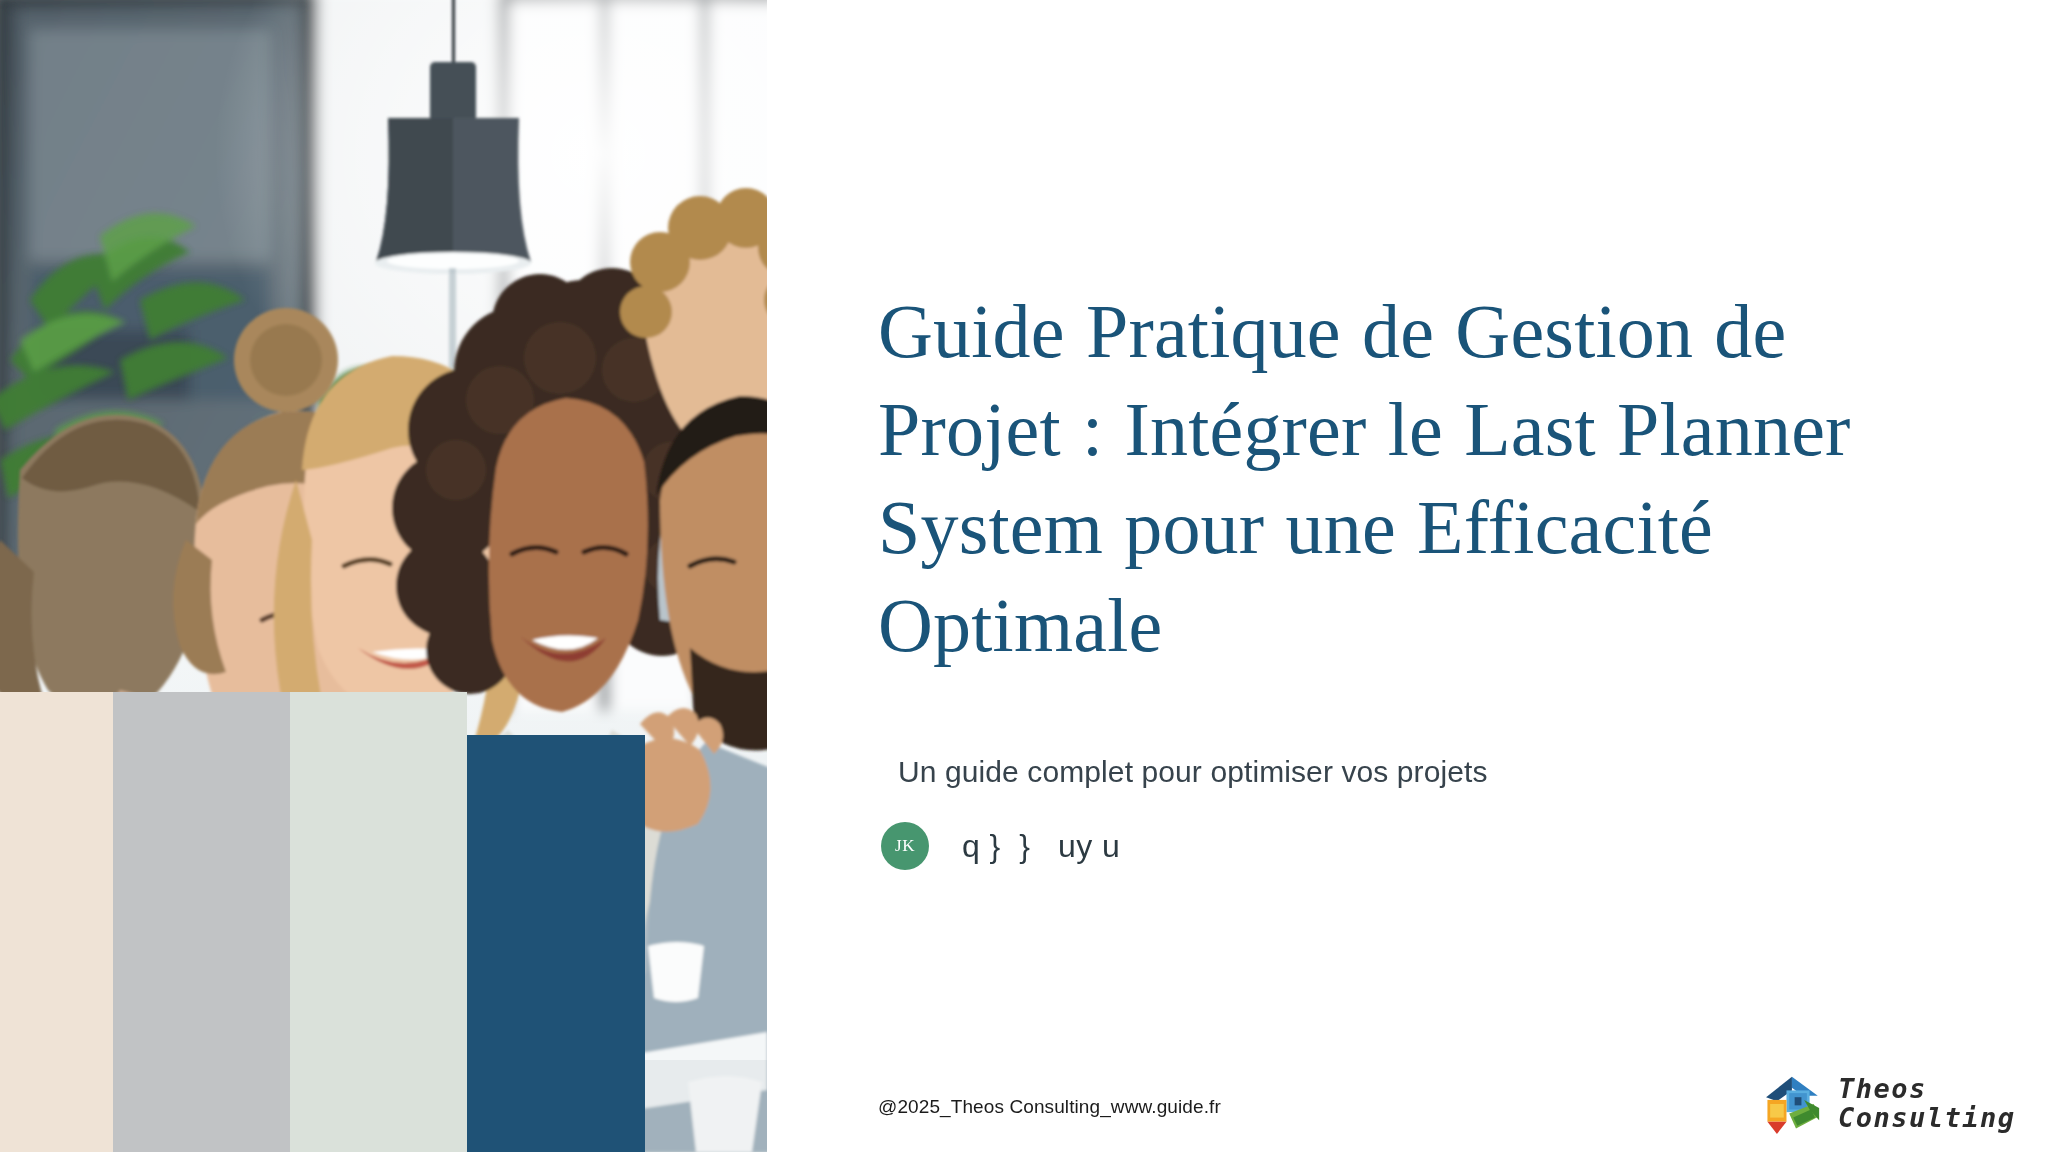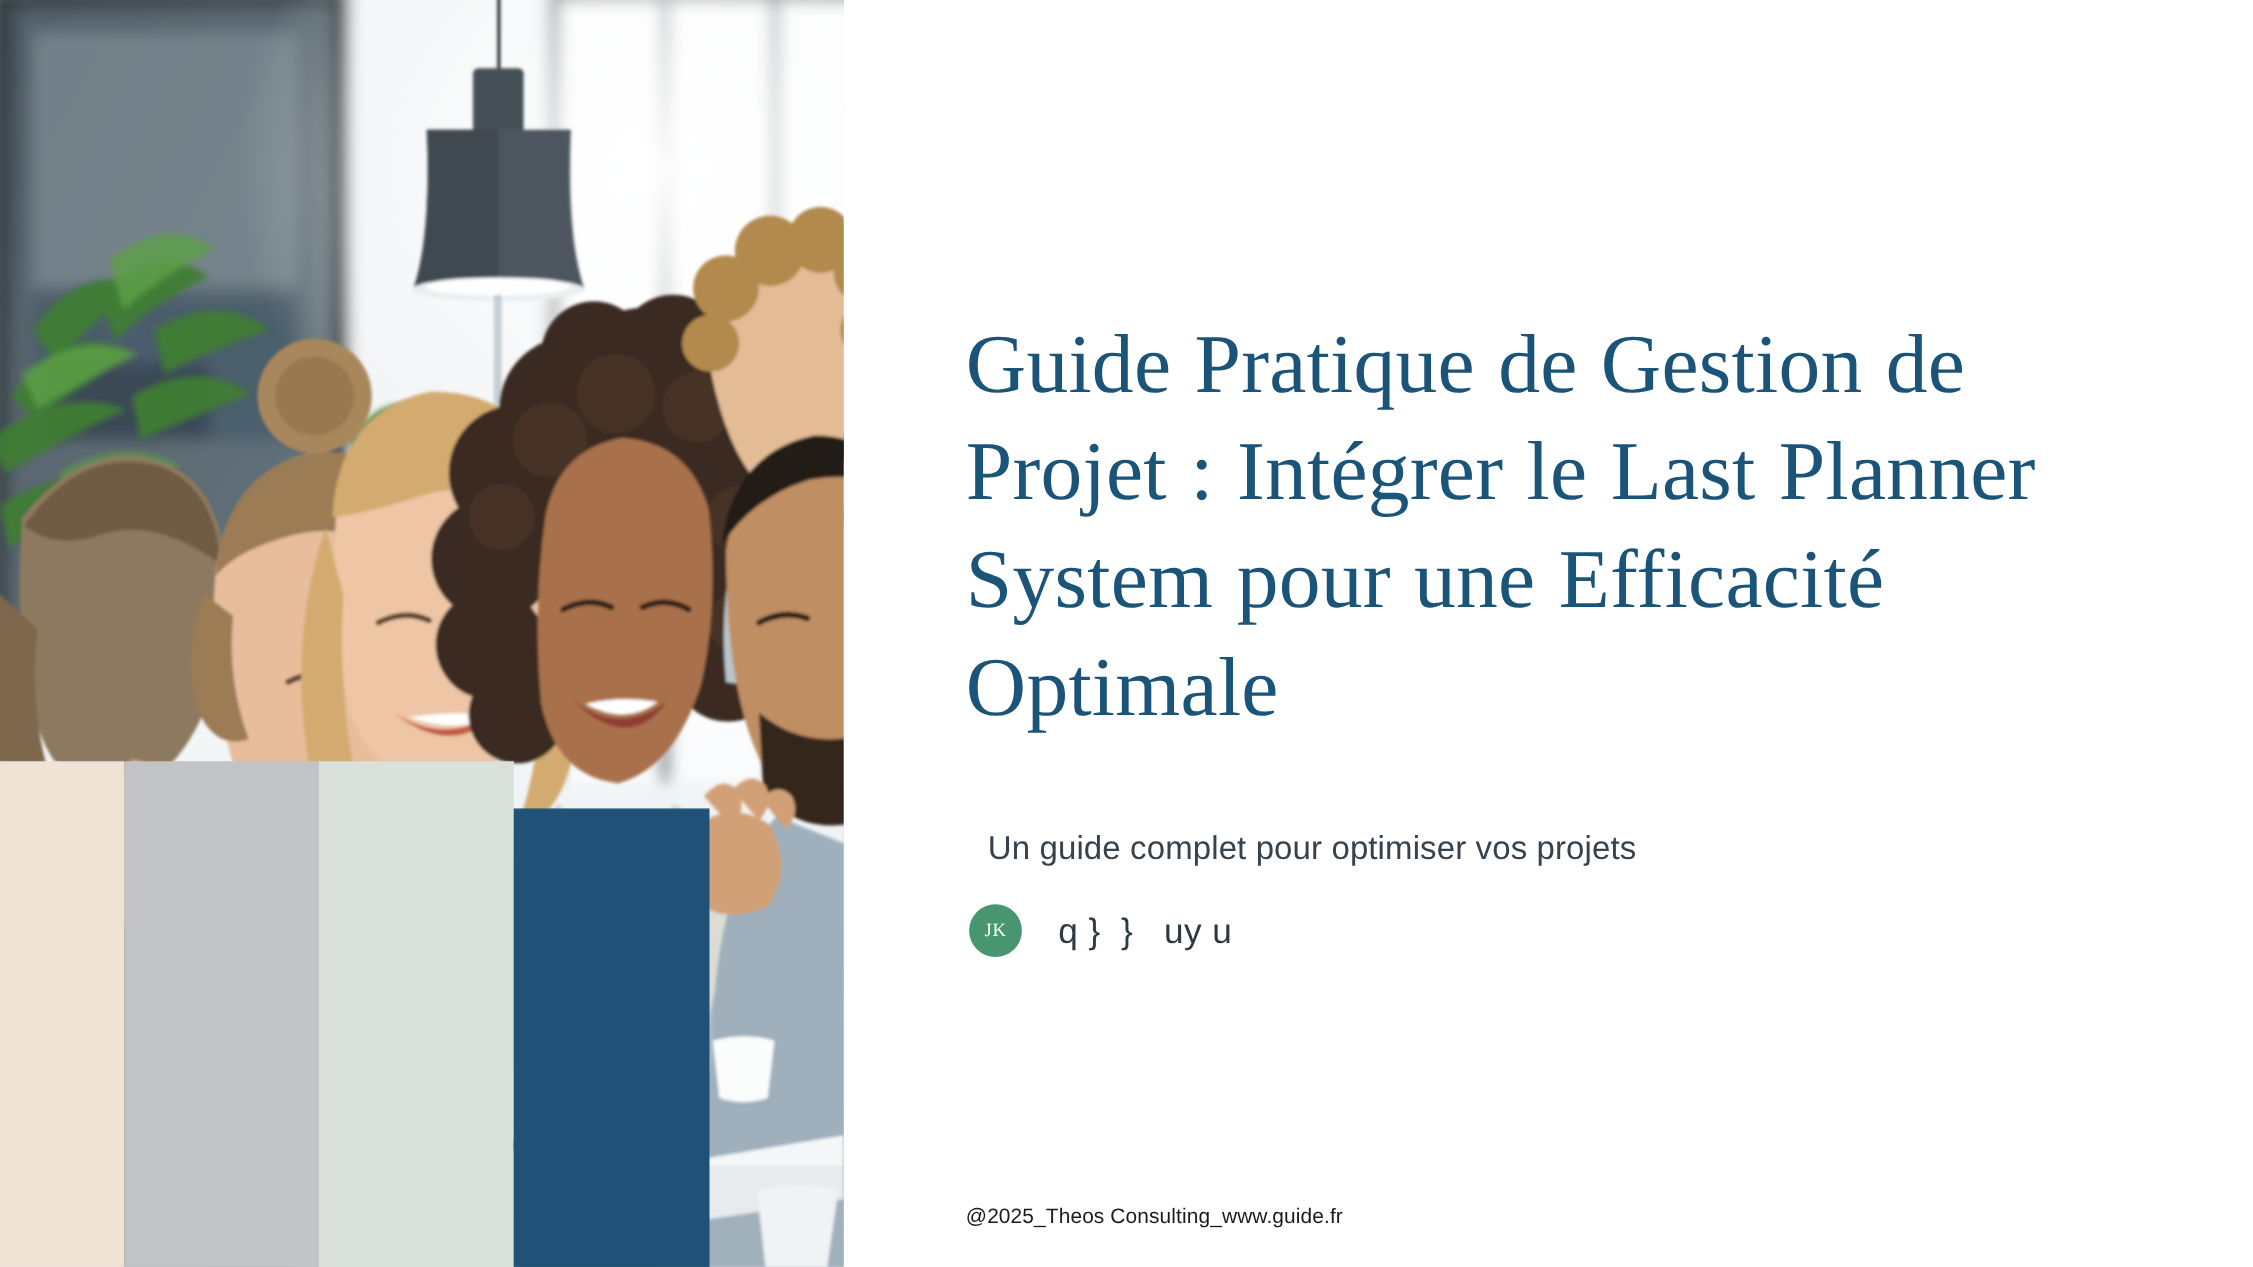--- a/index.html
+++ b/index.html
@@ -449,14 +449,39 @@
 
     <div class="author-row">
       <div class="avatar">JK</div>
       <span class="author-name">q }  }   uy u</span>
     </div>
 
   </div>
 
   <div class="footer-text">@2025_Theos Consulting_www.guide.fr</div>
 
+  <div class="logo">
+    <svg class="logo-mark" viewBox="0 0 100 100">
+
+      <path d="M 6 40 L 44 10 L 44 30 L 22 46 Z" fill="#1F4E79"></path>
+      <path d="M 44 10 L 82 38 L 60 38 L 44 26 Z" fill="#2F7FC1"></path>
+
+      <path d="M 36 30 L 70 30 L 70 62 L 36 62 Z" fill="#59AEE0"></path>
+      <path d="M 40 34 L 66 34 L 66 58 L 40 58 Z" fill="#2F7FC1" opacity="0.55"></path>
+      <path d="M 48 40 L 58 40 L 58 52 L 48 52 Z" fill="#1F4E79"></path>
+
+      <path d="M 8 44 L 36 44 L 36 76 L 8 76 Z" fill="#F5A623"></path>
+      <path d="M 12 50 L 32 50 L 32 70 L 12 70 Z" fill="#F7C948"></path>
+
+      <path d="M 8 76 L 36 76 L 22 94 Z" fill="#D93B2B"></path>
+
+      <path d="M 40 64 L 76 50 L 84 68 L 50 86 Z" fill="#6FAE3F"></path>
+      <path d="M 46 70 L 72 58 L 78 70 L 52 82 Z" fill="#3F8A2E"></path>
+
+      <path d="M 62 44 L 84 56 L 84 74 L 70 58 Z" fill="#3F8A2E"></path>
+    </svg>
+    <div class="logo-words">
+      <div class="logo-line logo-line-1">Theos</div>
+      <div class="logo-line logo-line-2">Consulting</div>
+    </div>
+  </div>
 
 </div>
 
 </body></html>

